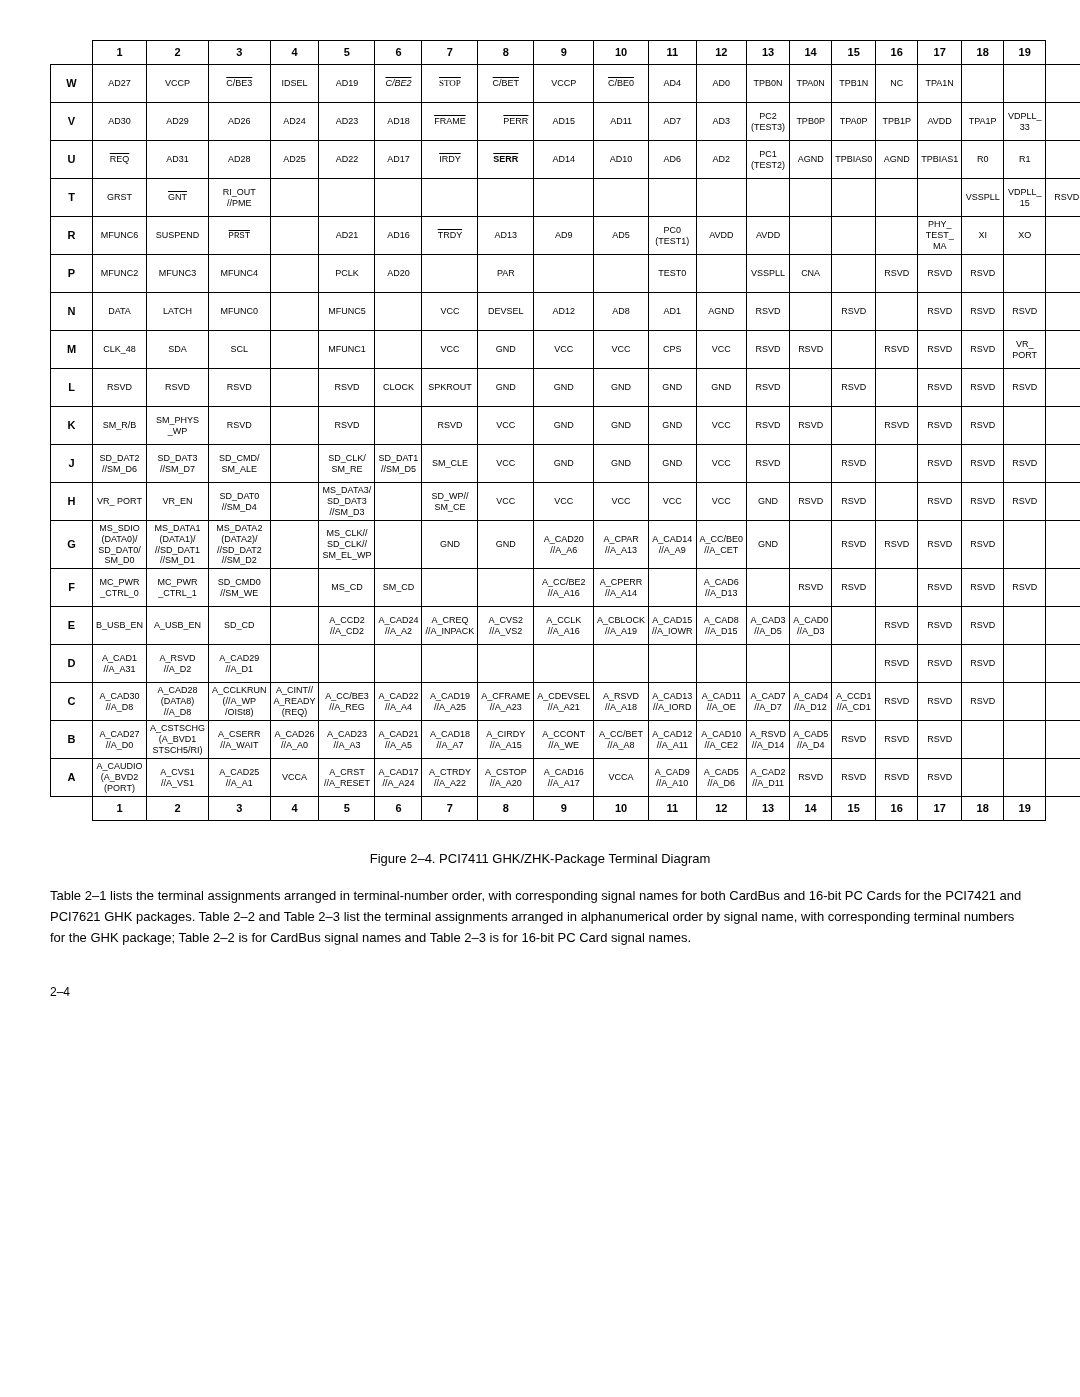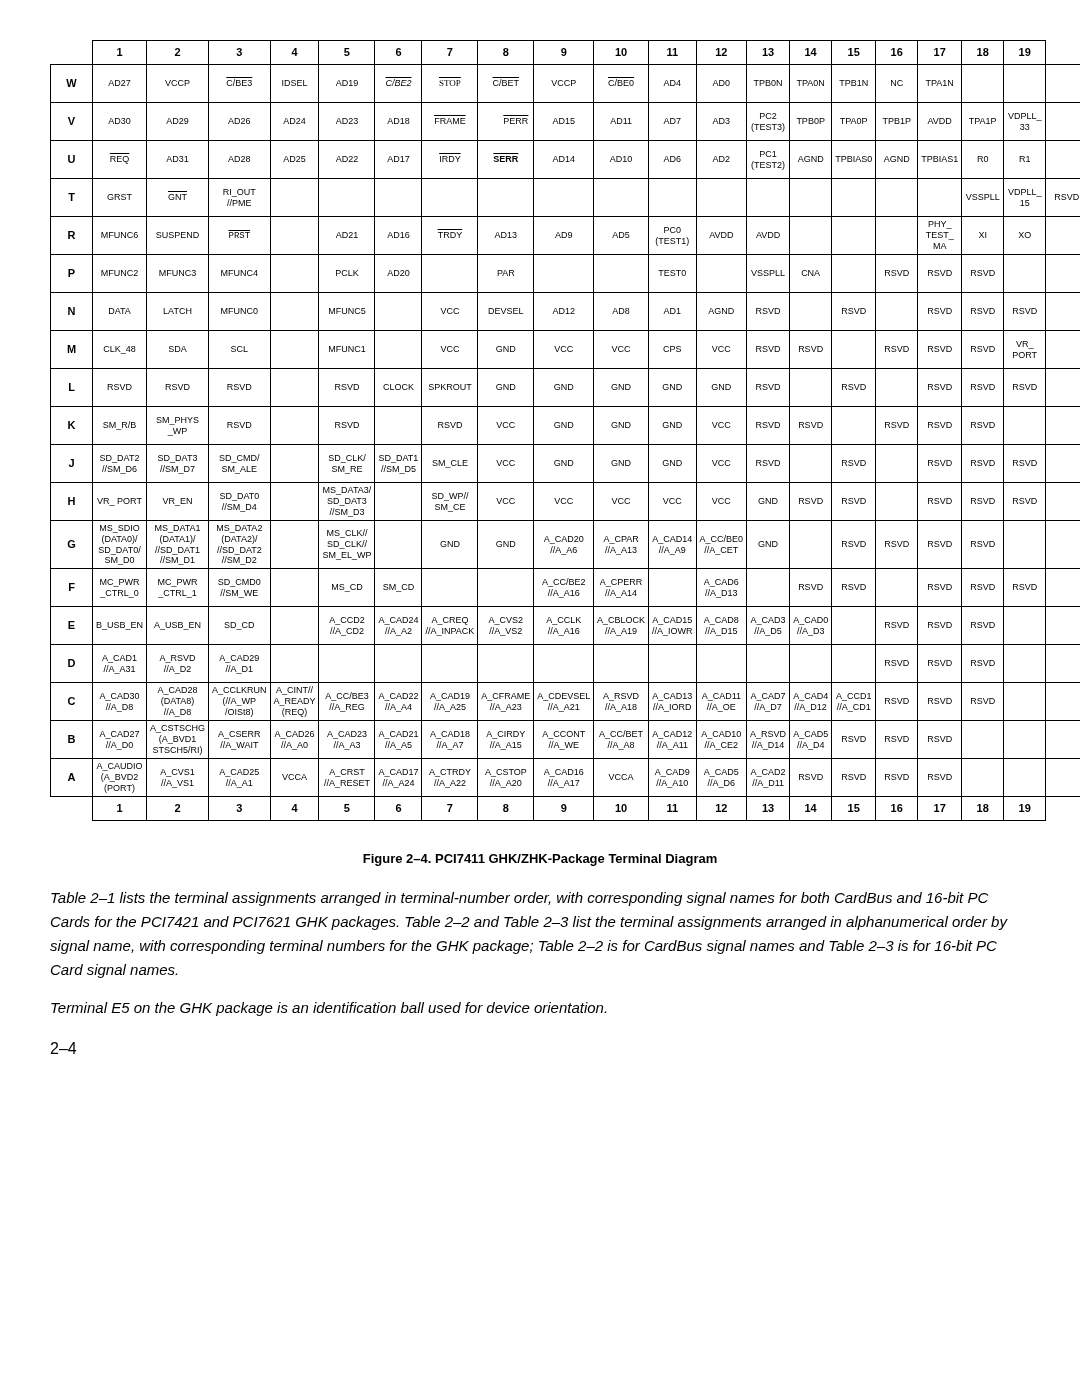--- a/index.html
+++ b/index.html
@@ -47,35 +47,34 @@
     .pin-table .col-header {
       font-weight: bold;
       font-size: 11px;
       background: white;
       border: 1px solid #000;
       height: 24px;
     }
 
     .figure-caption {
       text-align: center;
-      font-weight: bold;
+      font-weight: normal;
       font-size: 13px;
       margin-bottom: 20px;
     }
 
     .description-text {
-      font-size: 15px;
+      font-size: 13px;
       line-height: 1.6;
       margin-bottom: 14px;
-      font-style: italic;
     }
 
     .page-number {
-      font-size: 16px;
-      margin-top: 20px;
+      font-size: 12px;
+      margin-top: 36px;
     }
   </style>
 </head>
 <body>
 
 <div class="page-content">
 
   <table class="pin-table">
     <tbody id="pin-table-body">
     <tr>
@@ -657,16 +656,15 @@
           <td class="col-header" style="font-weight: bold; font-size: 11px;">17</td>
           <td class="col-header" style="font-weight: bold; font-size: 11px;">18</td>
           <td class="col-header" style="font-weight: bold; font-size: 11px;">19</td>
         </tr>
       </tbody>
   </table>
 
   <p class="figure-caption">Figure 2–4.  PCI7411 GHK/ZHK-Package Terminal Diagram</p>
 
   <p class="description-text">Table 2–1 lists the terminal assignments arranged in terminal-number order, with corresponding signal names for both CardBus and 16-bit PC Cards for the PCI7421 and PCI7621 GHK packages. Table 2–2 and Table 2–3 list the terminal assignments arranged in alphanumerical order by signal name, with corresponding terminal numbers for the GHK package; Table 2–2 is for CardBus signal names and Table 2–3 is for 16-bit PC Card signal names.</p>
-  <p class="description-text">Terminal E5 on the GHK package is an identification ball used for device orientation.</p>
 
   <p class="page-number">2–4</p>
 </div>
 
 </body></html>

